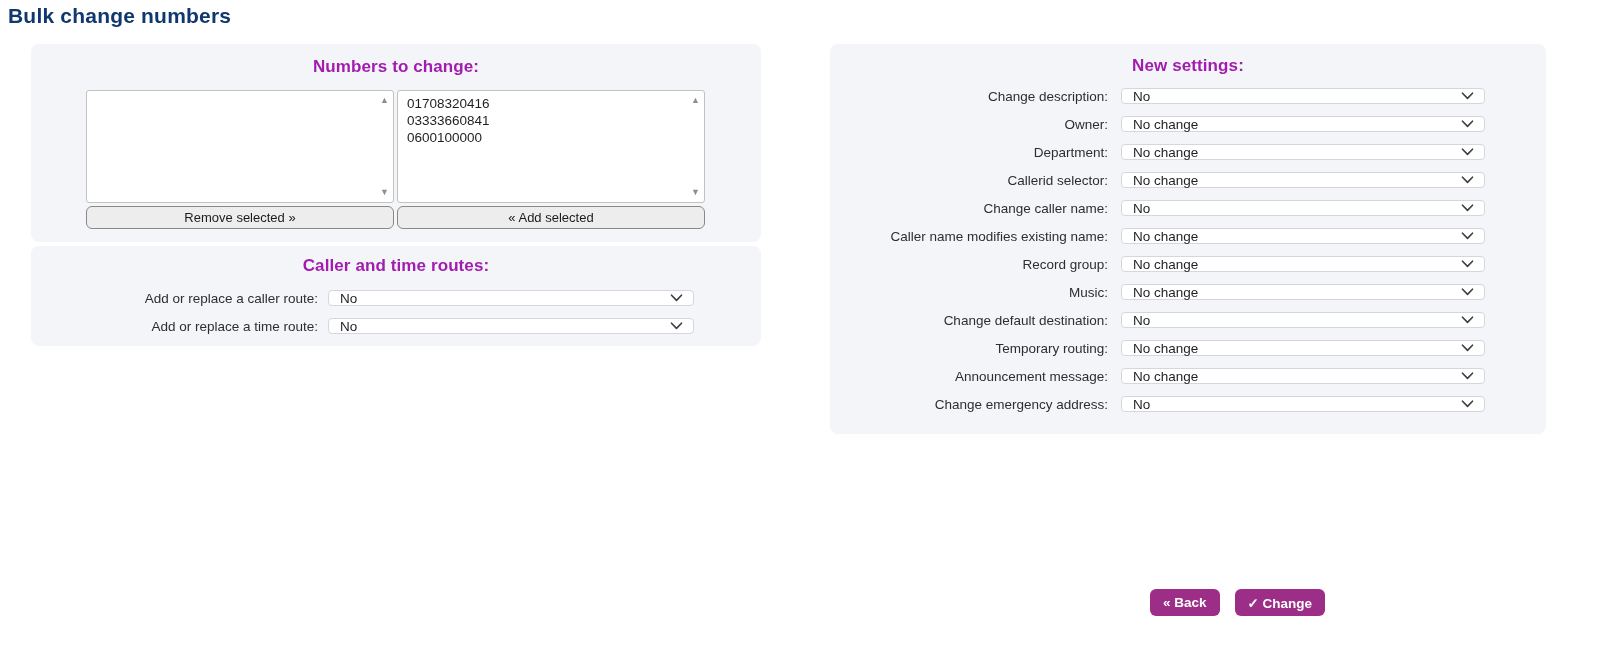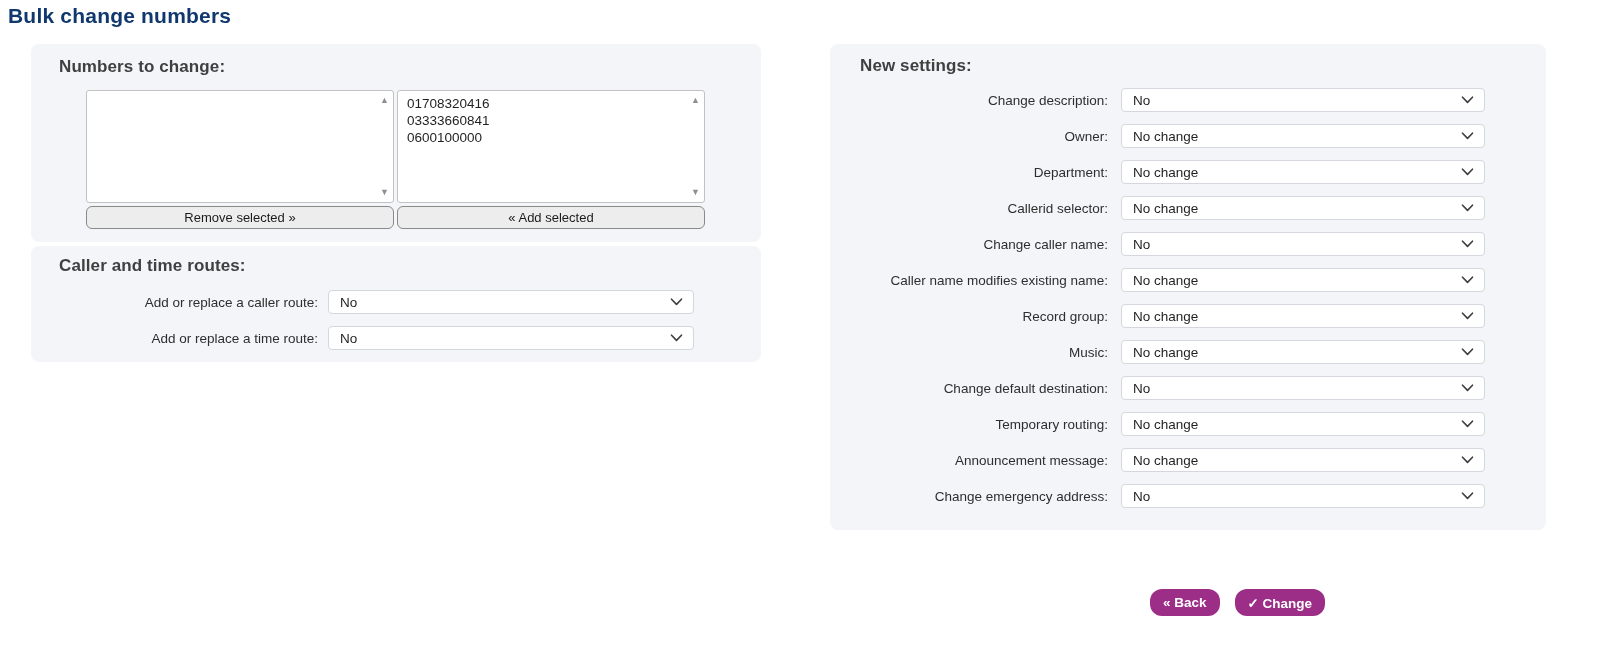--- a/index.html
+++ b/index.html
@@ -15,22 +15,23 @@
     position: absolute; left: 8px; top: 4px;
     font-size: 21px; font-weight: bold; color: #10386e;
     letter-spacing: .2px;
   }
   .panel {
     position: absolute;
     background: #f4f5f9;
     border-radius: 8px;
   }
   .panel-heading {
-    font-size: 17px; font-weight: bold; color: #404040;
+    font-size: 17px; font-weight: bold; color: #a21caf;
     letter-spacing: .1px;
+    text-align: center;
   }
 
   
   #numbers-panel { left: 31px; top: 44px; width: 730px; padding: 13px 28px 13px 28px; }
   #numbers-panel .panel-heading { margin-bottom: 13px; }
   .transfer-area { margin-left: 27px; width: 620px; }
   .listbox-row { display: flex; gap: 3px; }
   .listbox {
     position: relative;
     width: 308px; height: 113px;
@@ -58,21 +59,21 @@
     border-radius: 6px;
     font-family: "Liberation Sans", sans-serif;
     font-size: 13px; color: #1b1b1b;
     cursor: pointer;
   }
 
   
   .frow { display: grid; align-items: center; }
   .flabel { font-size: 13.5px; color: #2e2e2e; text-align: right; white-space: nowrap; }
   .select {
-    height: 24px;
+    height: 16px;
     background: #ffffff;
     border: 1px solid #d4d7dd;
     border-radius: 4px;
     display: flex; align-items: center; justify-content: space-between;
     padding: 0 10px 0 11px;
     cursor: pointer;
   }
   .sel-val { font-size: 13.5px; color: #1f1f1f; }
   .chev { display: flex; align-items: center; }
 
@@ -86,21 +87,21 @@
   #settings-panel { left: 830px; top: 44px; width: 716px; padding: 12px 30px 22px 30px; }
   #settings-panel .panel-heading { margin-bottom: 12px; }
   #settings-panel .frow { grid-template-columns: 248px 364px; column-gap: 13px; margin-bottom: 12px; }
   #settings-panel .frow:last-child { margin-bottom: 0; }
 
   
   .actions { position: absolute; left: 1150px; top: 589px; display: flex; gap: 15px; }
   .action-btn {
     height: 27px; padding: 0 13px;
     background: #9c2e87;
-    border: none; border-radius: 12px;
+    border: none; border-radius: 6px;
     color: #ffffff; font-weight: bold; font-size: 13.5px;
     font-family: "Liberation Sans", sans-serif;
     cursor: pointer; white-space: nowrap;
   }
 </style>
 </head>
 <body>
 
 <h1 class="page-title">Bulk change numbers</h1>
 

